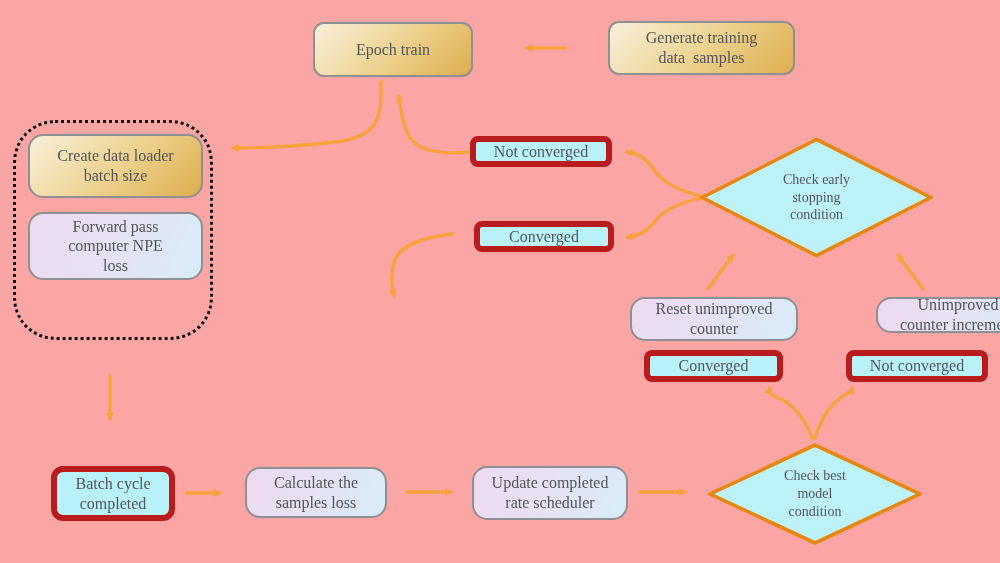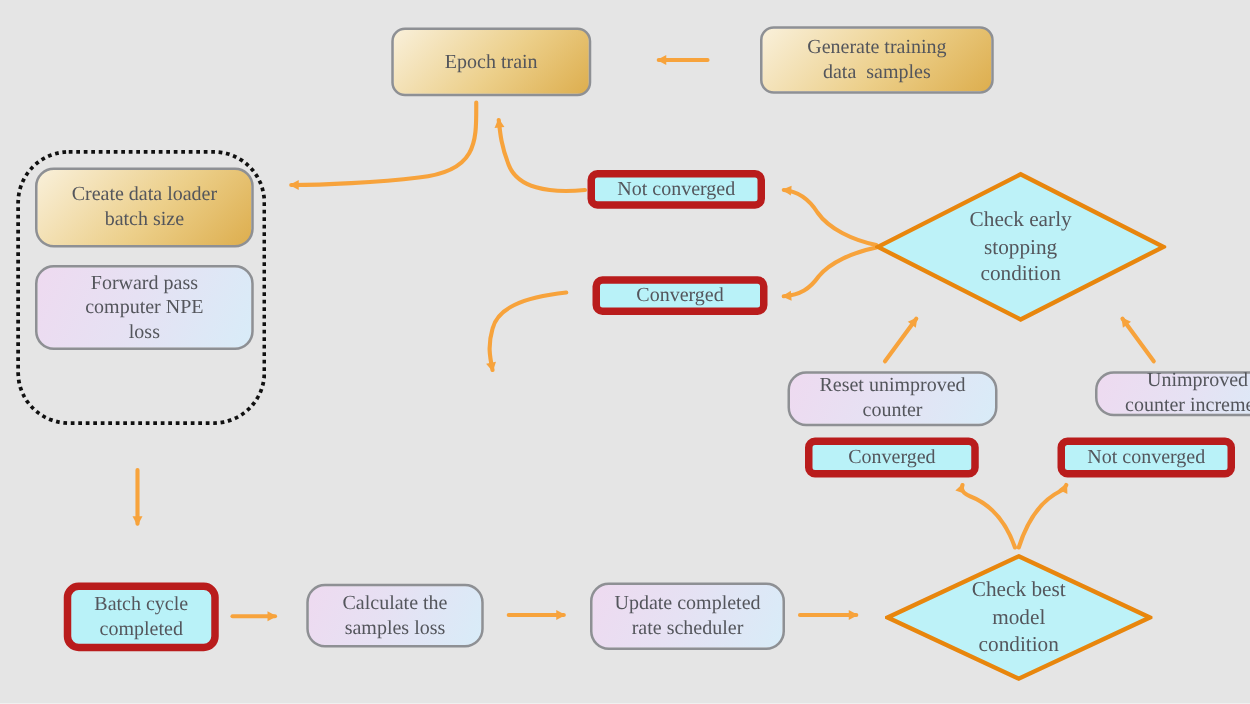--- a/index.html
+++ b/index.html
@@ -1,17 +1,17 @@
 <!DOCTYPE html>
 <html><head>
 <meta charset="utf-8">
 <style>
   html,body{margin:0;padding:0;background:#ffffff;}
   .canvas{
-    position:relative;width:1000px;height:563px;background:#e5e5e5;overflow:hidden;
+    position:relative;width:1000px;height:563px;background:#fca5a5;overflow:hidden;
     font-family:"Liberation Serif", serif;color:#54565c;
   }
   .arrow-layer{position:absolute;left:0;top:0;width:1000px;height:563px;pointer-events:none;}
   .arrow{fill:none;stroke:#f7a33c;stroke-width:3.3;stroke-linecap:round;}
 
   .node{
     position:absolute;display:flex;align-items:center;justify-content:center;
     text-align:center;box-sizing:border-box;
   }
   .node .lbl{white-space:pre-wrap;line-height:1.22;font-size:16px;}
@@ -32,21 +32,21 @@
     position:absolute;left:13px;top:120px;width:200px;height:220px;
     border:3px dotted #101010;border-radius:42px;box-sizing:border-box;
   }
 
   .diamond{position:absolute;}
   .diamond svg{position:absolute;left:0;top:0;width:100%;height:100%;}
   .diamond polygon{fill:#bdf2f8;stroke:#e8860d;stroke-width:3.5;vector-effect:non-scaling-stroke;stroke-linejoin:miter;}
   .diamond .lbl{
     position:absolute;left:0;top:0;width:100%;height:100%;
     display:flex;align-items:center;justify-content:center;
-    text-align:center;white-space:pre-wrap;line-height:1.28;font-size:17px;
+    text-align:center;white-space:pre-wrap;line-height:1.28;font-size:14px;
   }
 
   
   #n-epoch      {left:313px;top:22px; width:160px;height:55px;}
   #n-generate   {left:608px;top:21px; width:187px;height:54px;}
   #n-create     {left:28px; top:134px;width:175px;height:64px;border-radius:15px;}
   #n-forward    {left:28px; top:212px;width:175px;height:68px;}
   #n-backward   {left:28px; top:268px;width:175px;height:63px;}
   #n-notconv-t  {left:470px;top:136px;width:142px;height:31px;}
   #n-conv-t     {left:474px;top:221px;width:140px;height:31px;}

